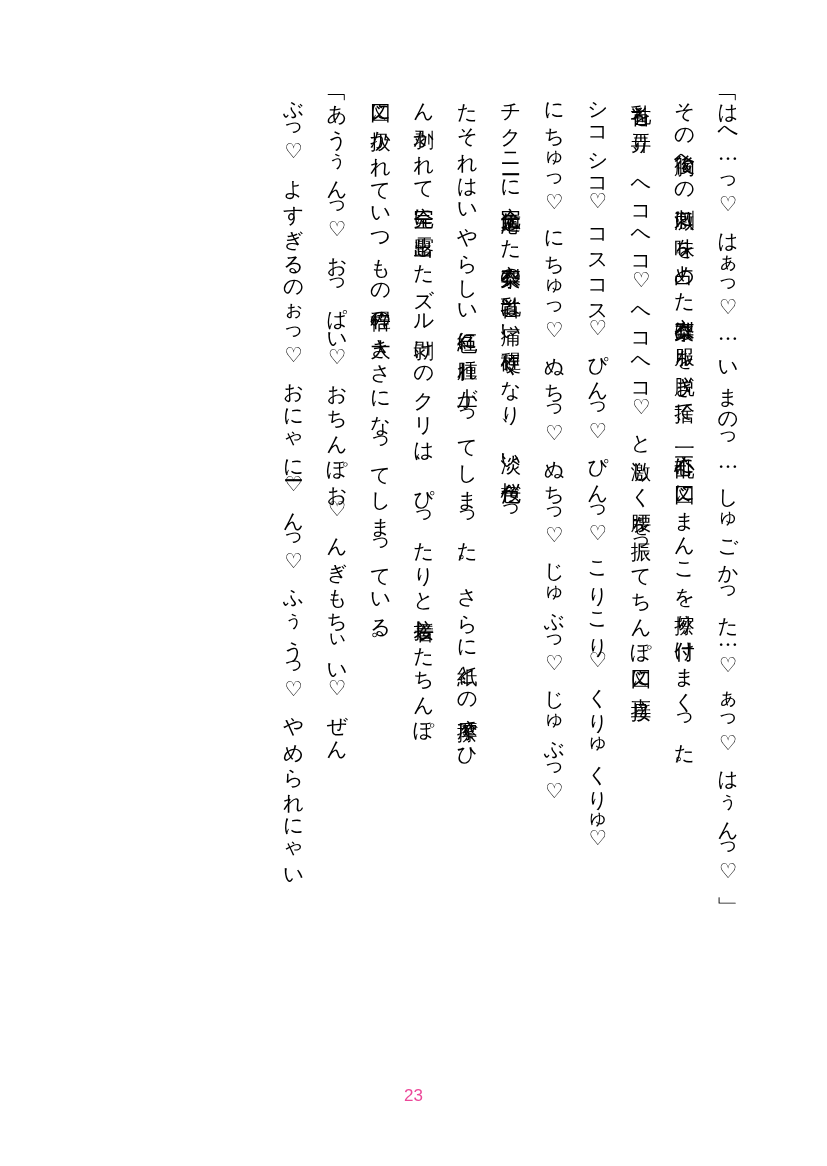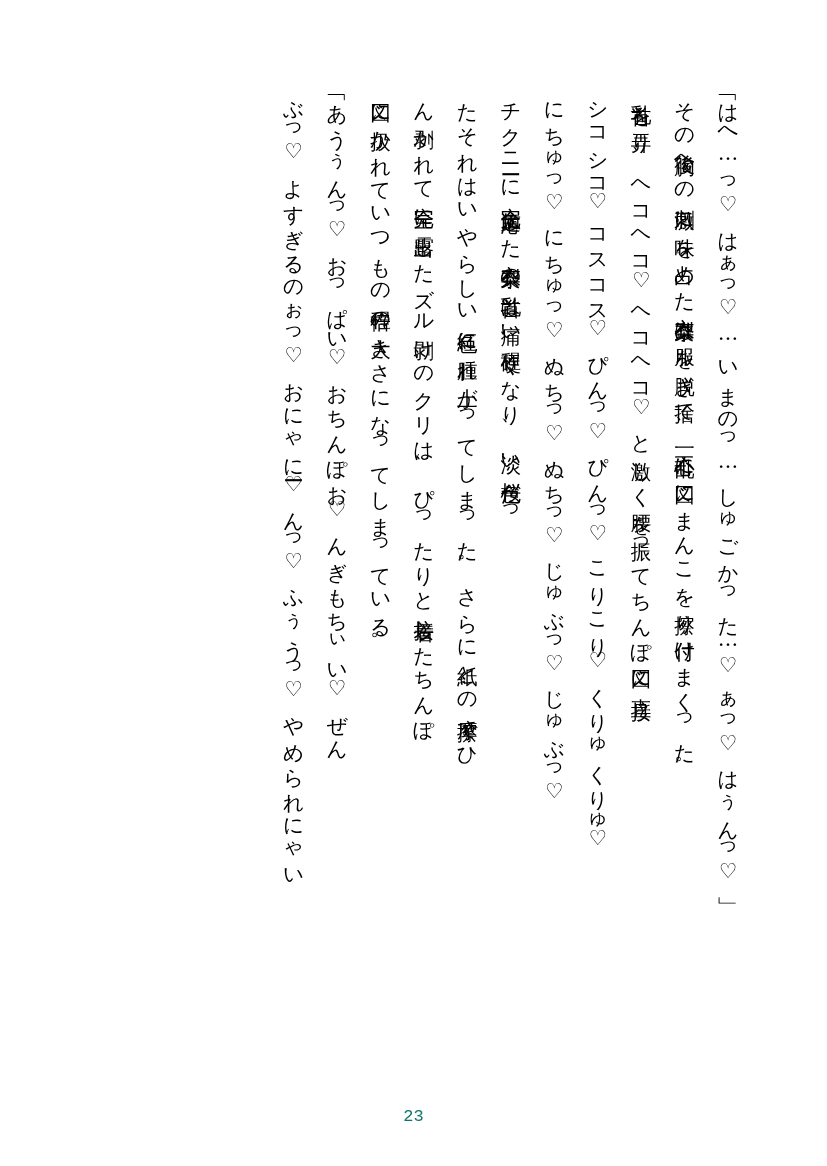--- a/index.html
+++ b/index.html
@@ -38,25 +38,25 @@
     letter-spacing: 1.9px;
     font-family: "DejaVu Serif", "Liberation Serif", serif;
     text-align: justify;
     white-space: pre-wrap;
     overflow: hidden;
   }
   .page-number {
     position: absolute;
     left: 0;
     right: 0;
-    bottom: 40px;
+    bottom: 60px;
     text-align: center;
     font-size: 17px;
-    font-family: Liberation Mono, monospace;
-    color: #0f766e;
+    font-family: Liberation Sans, sans-serif;
+    color: #ec4899;
   }
 </style>
 </head>
 <body>
 
 <div class="page">
   <div class="text-block">「はへ…っ♡はぁっ♡…いまのっ…しゅごかった…♡ぁっ♡はぅんっ♡」
 その後胸への刺激に味を占めた衣梨奈は服を脱ぎ捨て、一心不乱に図にまんこを擦り付けまくった。
 乳首を弄り、ヘコヘコ♡ヘコヘコ♡と激しく腰を振ってちんぽ図に直接
 シコシコ♡コスコス♡ぴんっ♡ぴんっ♡こりこり♡くりゅくりゅ♡

